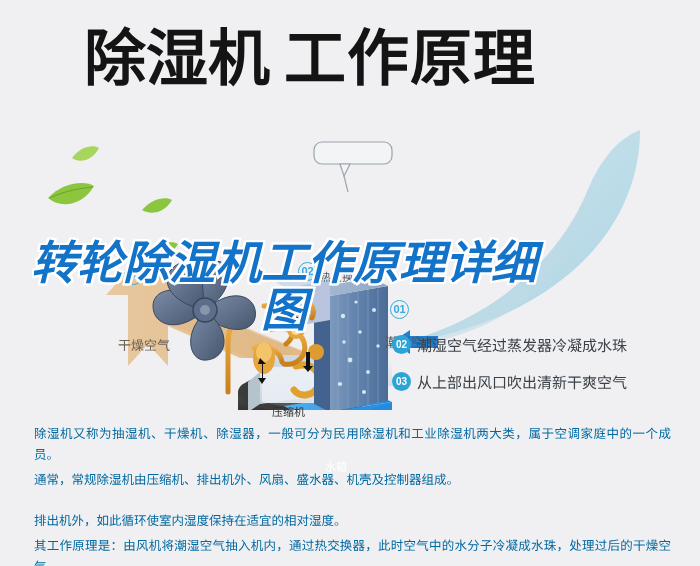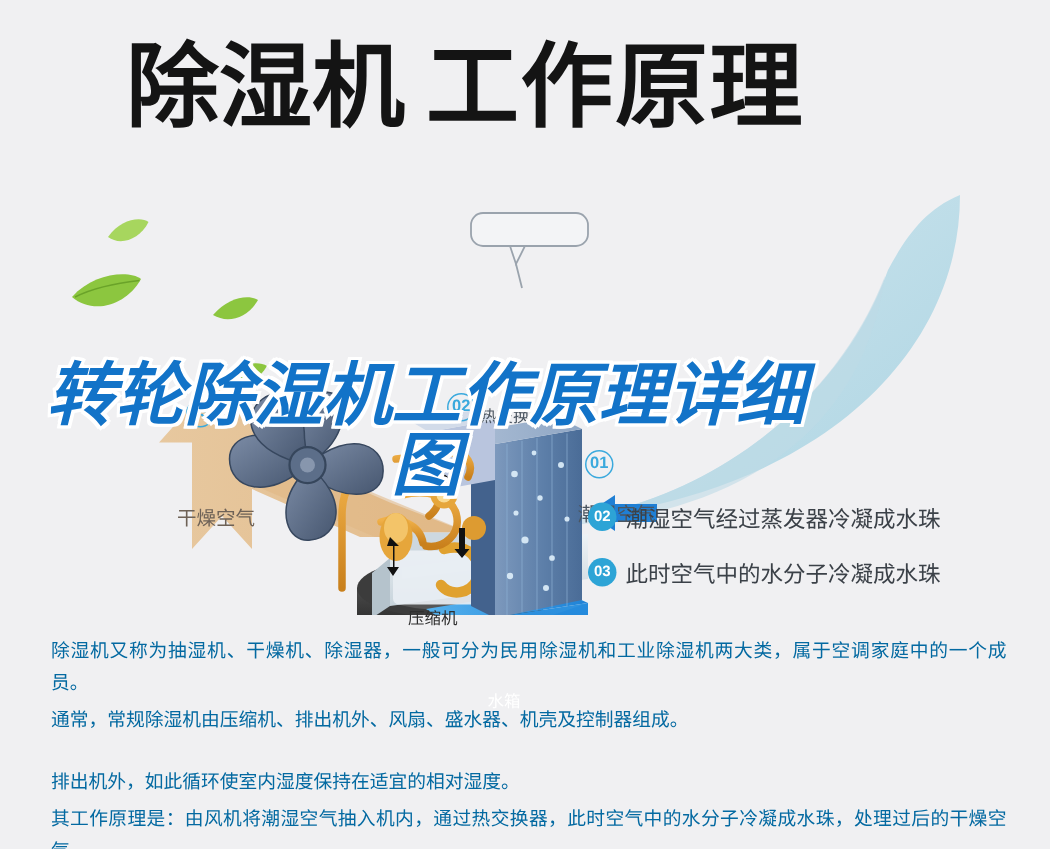--- a/index.html
+++ b/index.html
@@ -380,21 +380,21 @@
     <div class="legend-row hidden-row">
       <span class="legend-badge">01</span>
       <span class="legend-text">潮湿空气由下部进风口吸入机内</span>
     </div>
     <div class="legend-row">
       <span class="legend-badge">02</span>
       <span class="legend-text">潮湿空气经过蒸发器冷凝成水珠</span>
     </div>
     <div class="legend-row">
       <span class="legend-badge">03</span>
-      <span class="legend-text">此时空气中的水分子冷凝成水珠</span>
+      <span class="legend-text">从上部出风口吹出清新干爽空气</span>
     </div>
   </div>
 
   <div class="watermark">
     <span class="wm-line">转轮除湿机工作原理详细</span>
     <span class="wm-line">图</span>
   </div>
 
   <div class="copy">
     <p>除湿机又称为抽湿机、干燥机、除湿器，一般可分为民用除湿机和工业除湿机两大类，属于空调家庭中的一个成员。</p>

